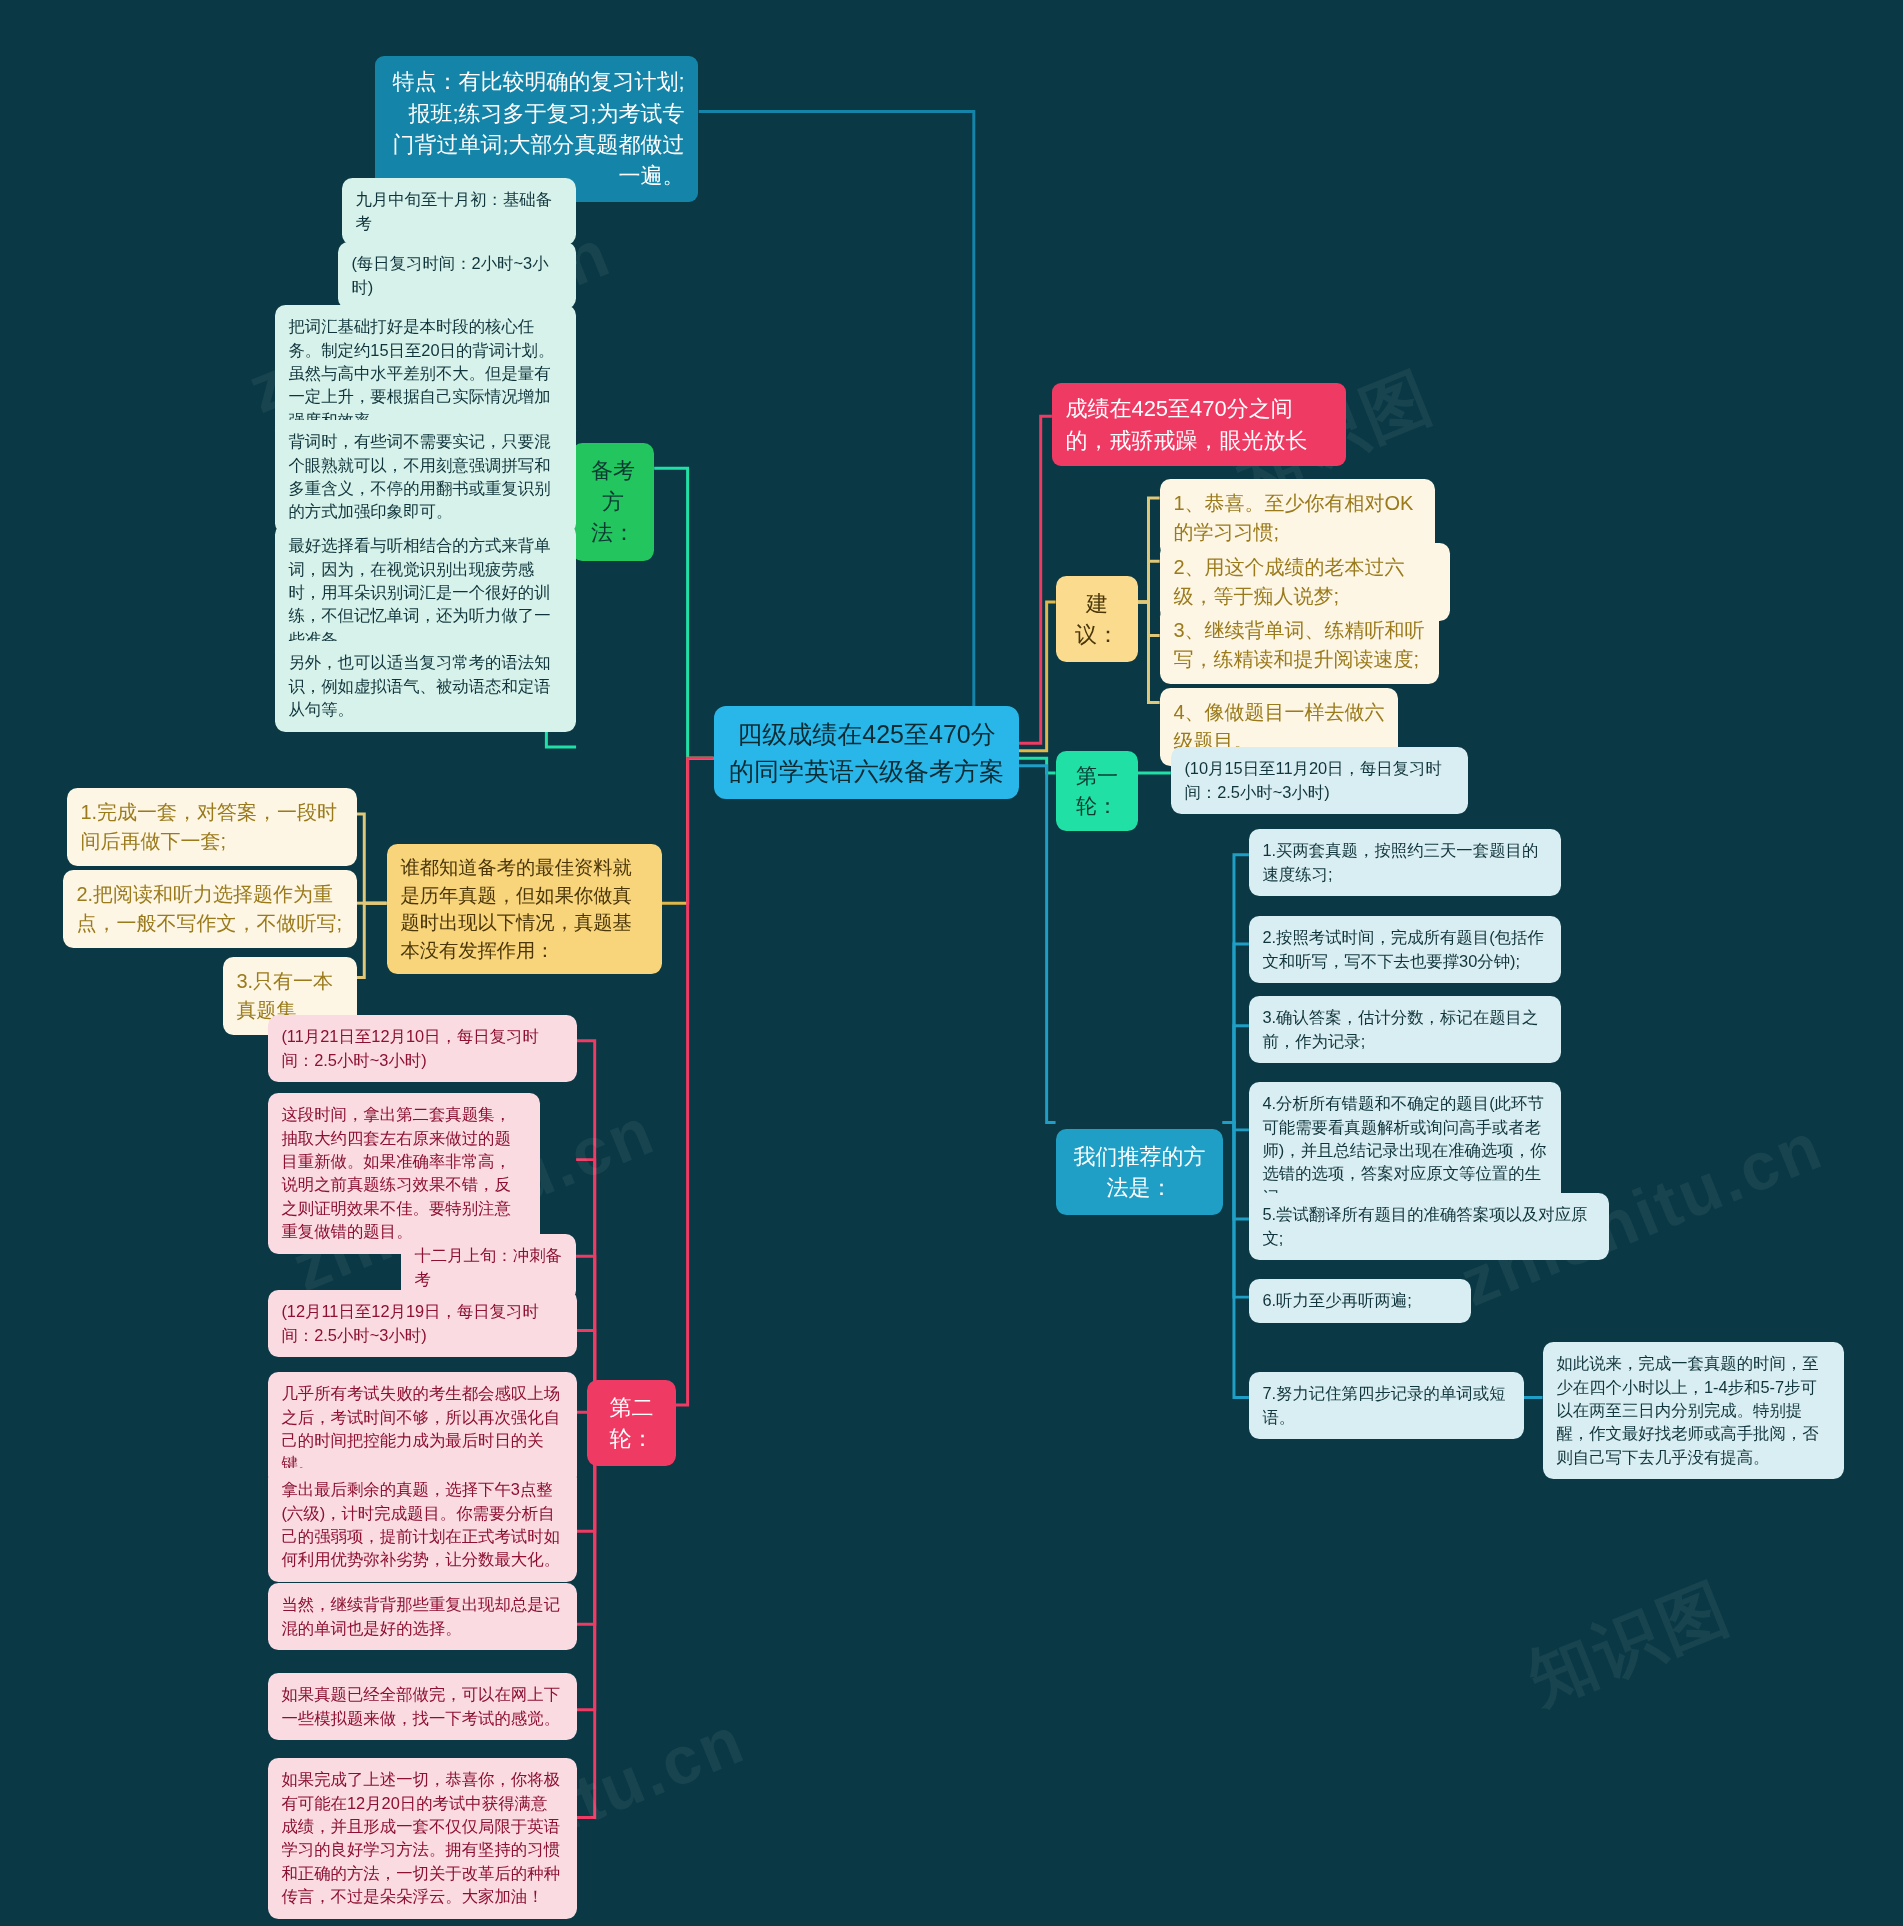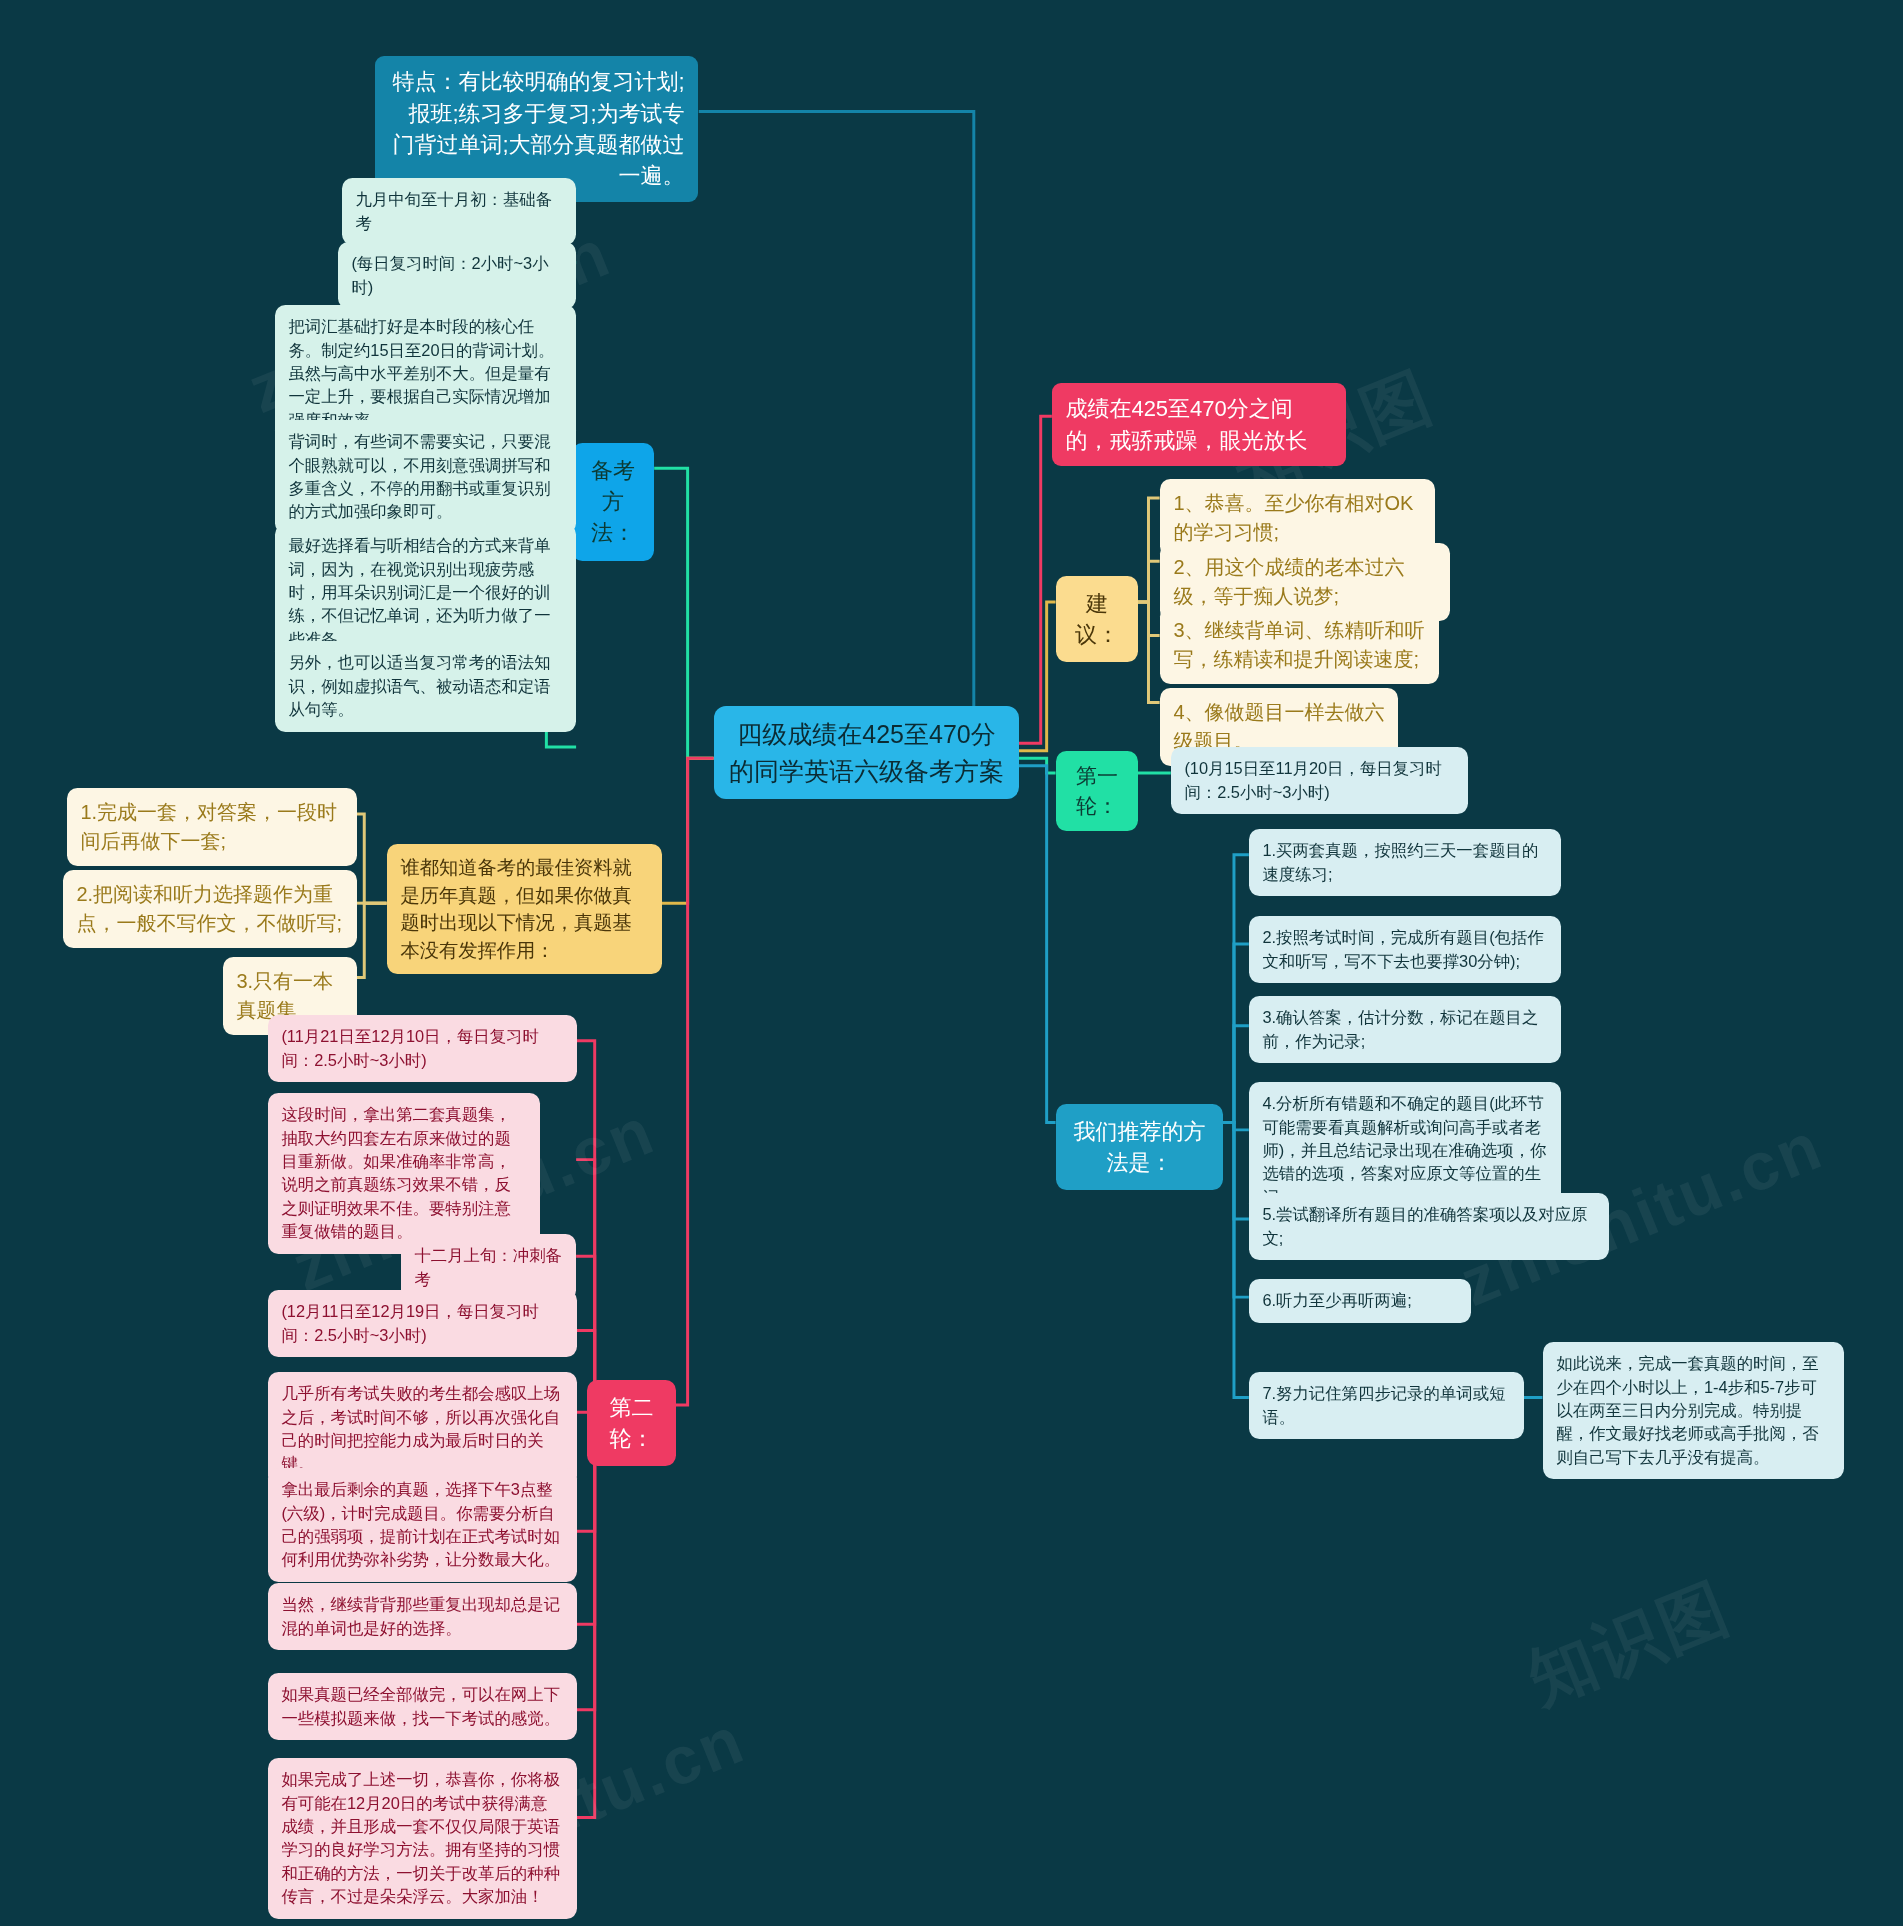--- a/index.html
+++ b/index.html
@@ -18,21 +18,21 @@
     border-radius:10.4px;
     padding:10.4px 13.4px;
     line-height:1.42;
     white-space:pre-wrap;
     word-break:break-all;
   }
   
   .n-root{background:#29b6e8;color:#0b2b33;font-size:25px;text-align:center;border-radius:12px;line-height:1.45;}
   .n-bluehdr{background:#1484a8;color:#ffffff;font-size:22px;border-radius:9px;}
   .n-mint{background:#d6f2ea;color:#10343b;font-size:16.4px;}
-  .n-mintkey{background:#0ea5e9;color:#0c3a33;font-size:22px;text-align:center;border-radius:10.4px;padding:12px 16.4px;}
+  .n-mintkey{background:#22c55e;color:#0c3a33;font-size:22px;text-align:center;border-radius:10.4px;padding:12px 16.4px;}
   .n-yellowhdr{background:#f8d47a;color:#4a3609;font-size:19.3px;border-radius:10.4px;}
   .n-cream{background:#fdf6e4;color:#9a7a1b;font-size:20px;}
   .n-creamkey{background:#fbdc8f;color:#4a3609;font-size:22px;text-align:center;border-radius:10.4px;padding:12px 16.4px;}
   .n-pinkhdr{background:#ef3a63;color:#ffffff;font-size:22px;border-radius:9px;}
   .n-pink{background:#fadbe2;color:#8d1030;font-size:16.4px;}
   .n-pinkkey{background:#ef3a63;color:#ffffff;font-size:22px;text-align:center;border-radius:10.4px;padding:12px 16.4px;}
   .n-ice{background:#d8eef2;color:#10343b;font-size:16.4px;}
   .n-icekey{background:#1f9fc6;color:#ffffff;font-size:22px;text-align:center;border-radius:10.4px;padding:12px 16.4px;}
   .n-greenkey{background:#21e0a5;color:#0c3a33;font-size:21px;text-align:center;border-radius:10.4px;padding:10.4px 15px;}
   
@@ -140,21 +140,21 @@
   <div class="node n-creamkey" style="left:1056px;top:576px;width:82px;">建议：</div>
 
   <div class="node n-cream" style="left:1160px;top:479px;width:275px;">1、恭喜。至少你有相对OK的学习习惯;</div>
   <div class="node n-cream" style="left:1160px;top:543px;width:290px;">2、用这个成绩的老本过六级，等于痴人说梦;</div>
   <div class="node n-cream" style="left:1160px;top:606px;width:279px;">3、继续背单词、练精听和听写，练精读和提升阅读速度;</div>
   <div class="node n-cream" style="left:1160px;top:688px;width:238px;">4、像做题目一样去做六级题目。</div>
 
   <div class="node n-greenkey" style="left:1056px;top:751px;width:82px;">第一轮：</div>
   <div class="node n-ice" style="left:1171px;top:747px;width:297px;">(10月15日至11月20日，每日复习时间：2.5小时~3小时)</div>
 
-  <div class="node n-icekey" style="left:1056px;top:1104px;width:167px;">我们推荐的方法是：</div>
+  <div class="node n-icekey" style="left:1056px;top:1129px;width:167px;">我们推荐的方法是：</div>
 
   <div class="node n-ice" style="left:1249px;top:829px;width:312px;">1.买两套真题，按照约三天一套题目的速度练习;</div>
   <div class="node n-ice" style="left:1249px;top:916px;width:312px;">2.按照考试时间，完成所有题目(包括作文和听写，写不下去也要撑30分钟);</div>
   <div class="node n-ice" style="left:1249px;top:996px;width:312px;">3.确认答案，估计分数，标记在题目之前，作为记录;</div>
   <div class="node n-ice" style="left:1249px;top:1082px;width:312px;">4.分析所有错题和不确定的题目(此环节可能需要看真题解析或询问高手或者老师)，并且总结记录出现在准确选项，你选错的选项，答案对应原文等位置的生词;</div>
   <div class="node n-ice" style="left:1249px;top:1193px;width:360px;">5.尝试翻译所有题目的准确答案项以及对应原文;</div>
   <div class="node n-ice" style="left:1249px;top:1279px;width:222px;">6.听力至少再听两遍;</div>
   <div class="node n-ice" style="left:1249px;top:1372px;width:275px;">7.努力记住第四步记录的单词或短语。</div>
 
   <div class="node n-ice" style="left:1543px;top:1342px;width:301px;">如此说来，完成一套真题的时间，至少在四个小时以上，1-4步和5-7步可以在两至三日内分别完成。特别提醒，作文最好找老师或高手批阅，否则自己写下去几乎没有提高。</div>

